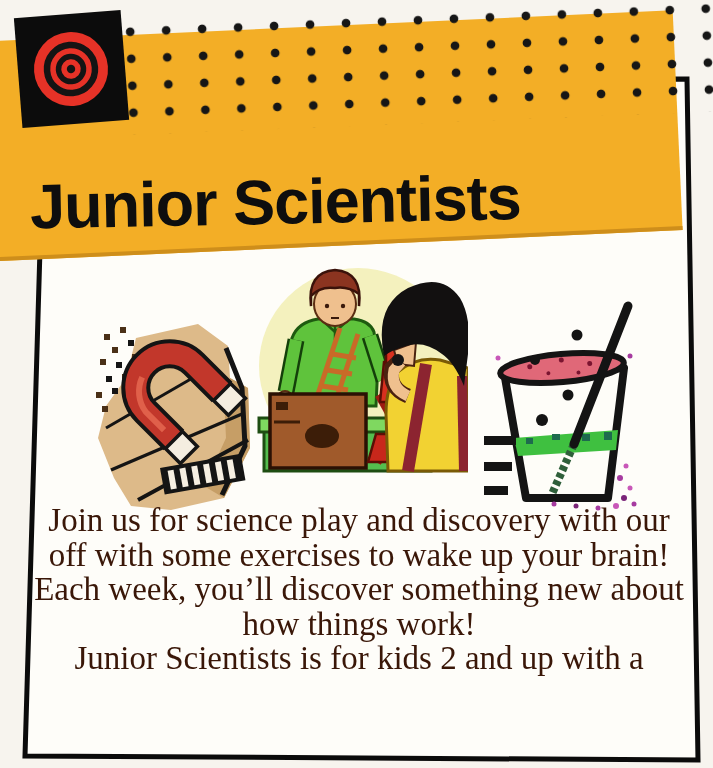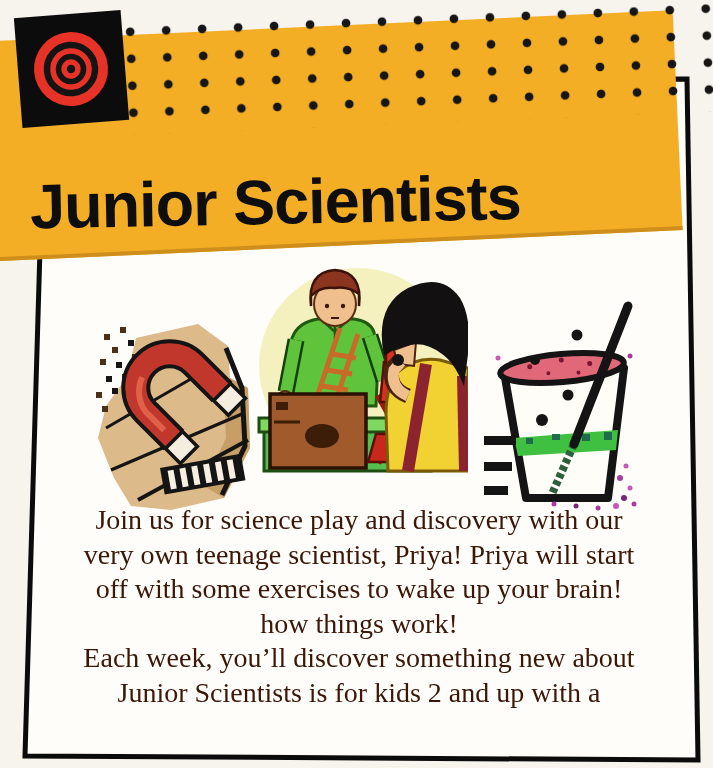--- a/index.html
+++ b/index.html
@@ -29,21 +29,21 @@
     transform:rotate(-1.1deg);white-space:nowrap;
     font-family:"Liberation Sans",sans-serif;
   }
   .clipart{position:absolute;z-index:2;}
   .clipart-magnet{left:76px;top:318px;}
   .clipart-kids{left:256px;top:264px;}
   .clipart-beaker{left:478px;top:296px;}
   .bodytext{
     position:absolute;left:33px;right:28px;top:503px;z-index:2;
     text-align:center;color:#3A1708;
-    font-family:"Liberation Serif",serif;font-size:28px;line-height:34.5px;
+    font-family:"Liberation Serif",serif;font-size:33px;line-height:34.5px;
   }
   .bodytext .line{white-space:nowrap;}
 </style>
 </head>
 <body>
 
 <div class="stage">
 
   <svg class="frame-svg" width="713" height="768" viewBox="0 0 713 768">
     <polygon points="45,80 687,79 698,760 25,756" fill="#FEFDF9" stroke="#0B0B0B" stroke-width="5" stroke-linejoin="miter"></polygon>
@@ -202,20 +202,19 @@
       <circle cx="98" cy="210" r="2.5" fill="#7A2478"></circle>
       <circle cx="76" cy="208" r="2.5" fill="#A63BA0"></circle>
       <circle cx="148" cy="170" r="2.5" fill="#C857B8"></circle>
       <circle cx="20" cy="62" r="2.5" fill="#C857B8"></circle>
       <circle cx="152" cy="60" r="2.5" fill="#A63BA0"></circle>
     </g>
   </svg>
 
   <div class="bodytext">
     <div class="line">Join us for science play and discovery with our</div>
-    <div class="line">very own teenage scientist, Priya! Priya will start</div>
     <div class="line">off with some exercises to wake up your brain!</div>
+    <div class="line">Each week, you’ll discover something new about</div>
     <div class="line">how things work!</div>
-    <div class="line">Each week, you’ll discover something new about</div>
     <div class="line">Junior Scientists is for kids 2 and up with a</div>
   </div>
 
 </div>
 
 </body></html>

